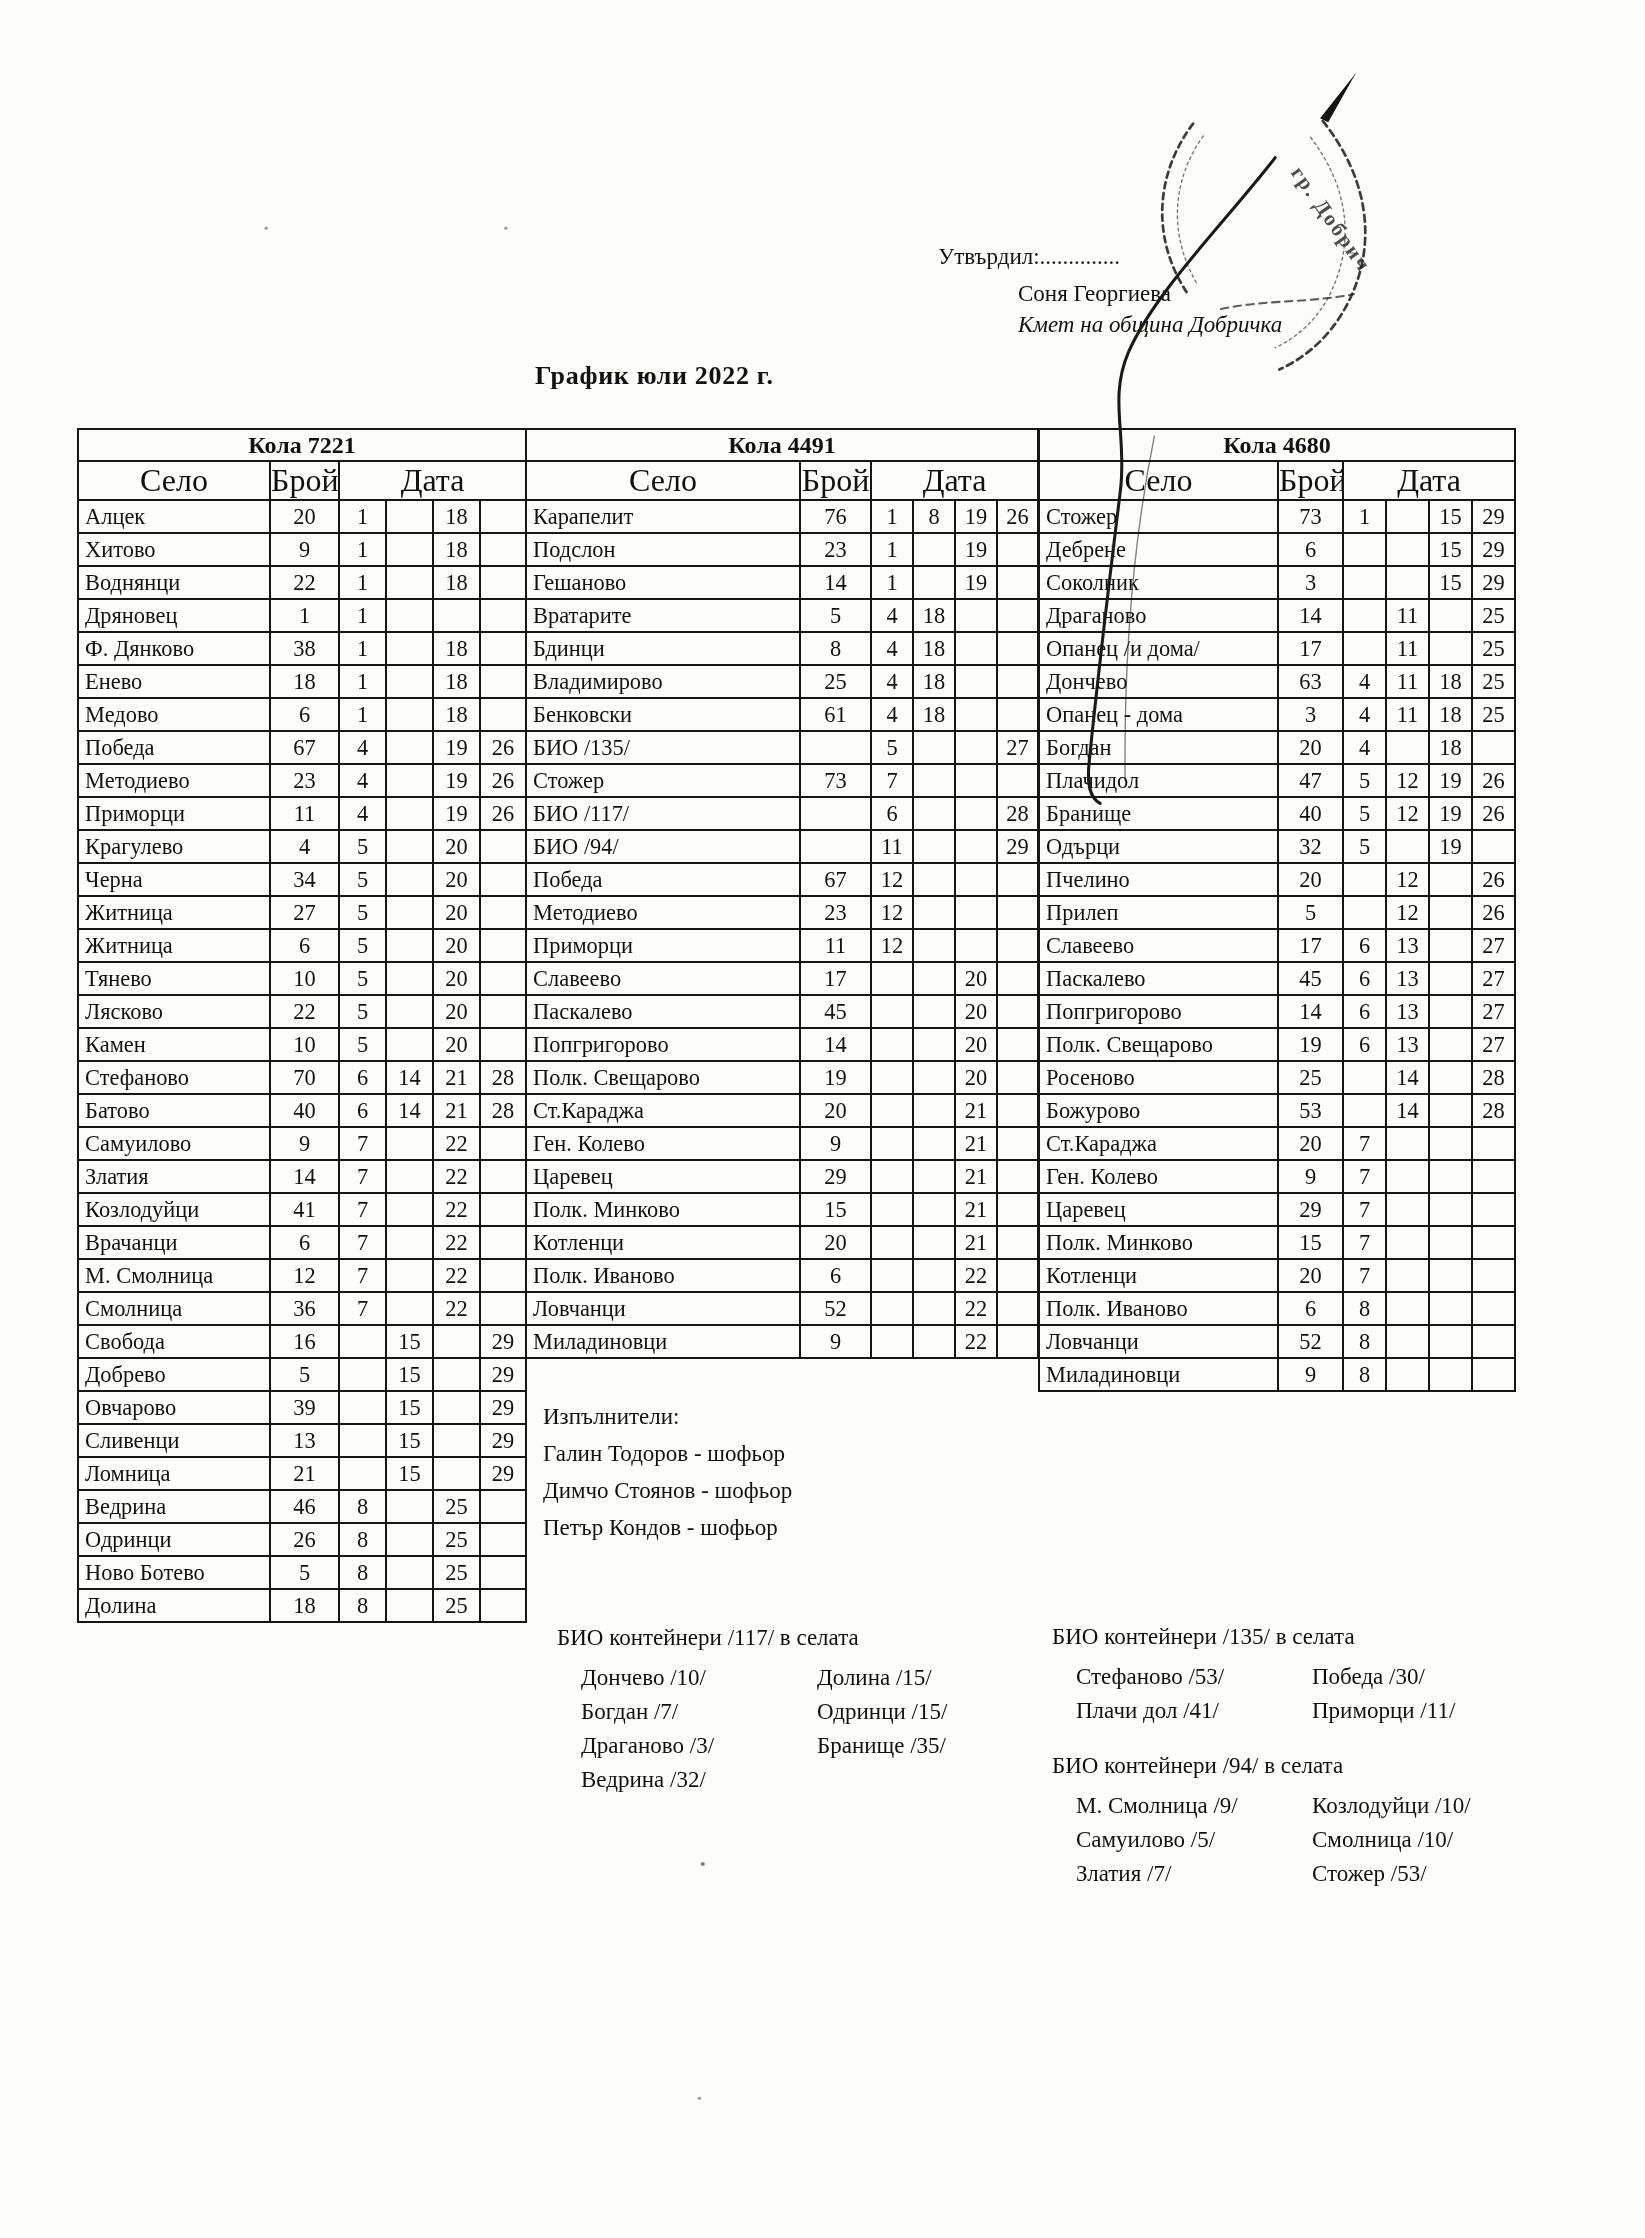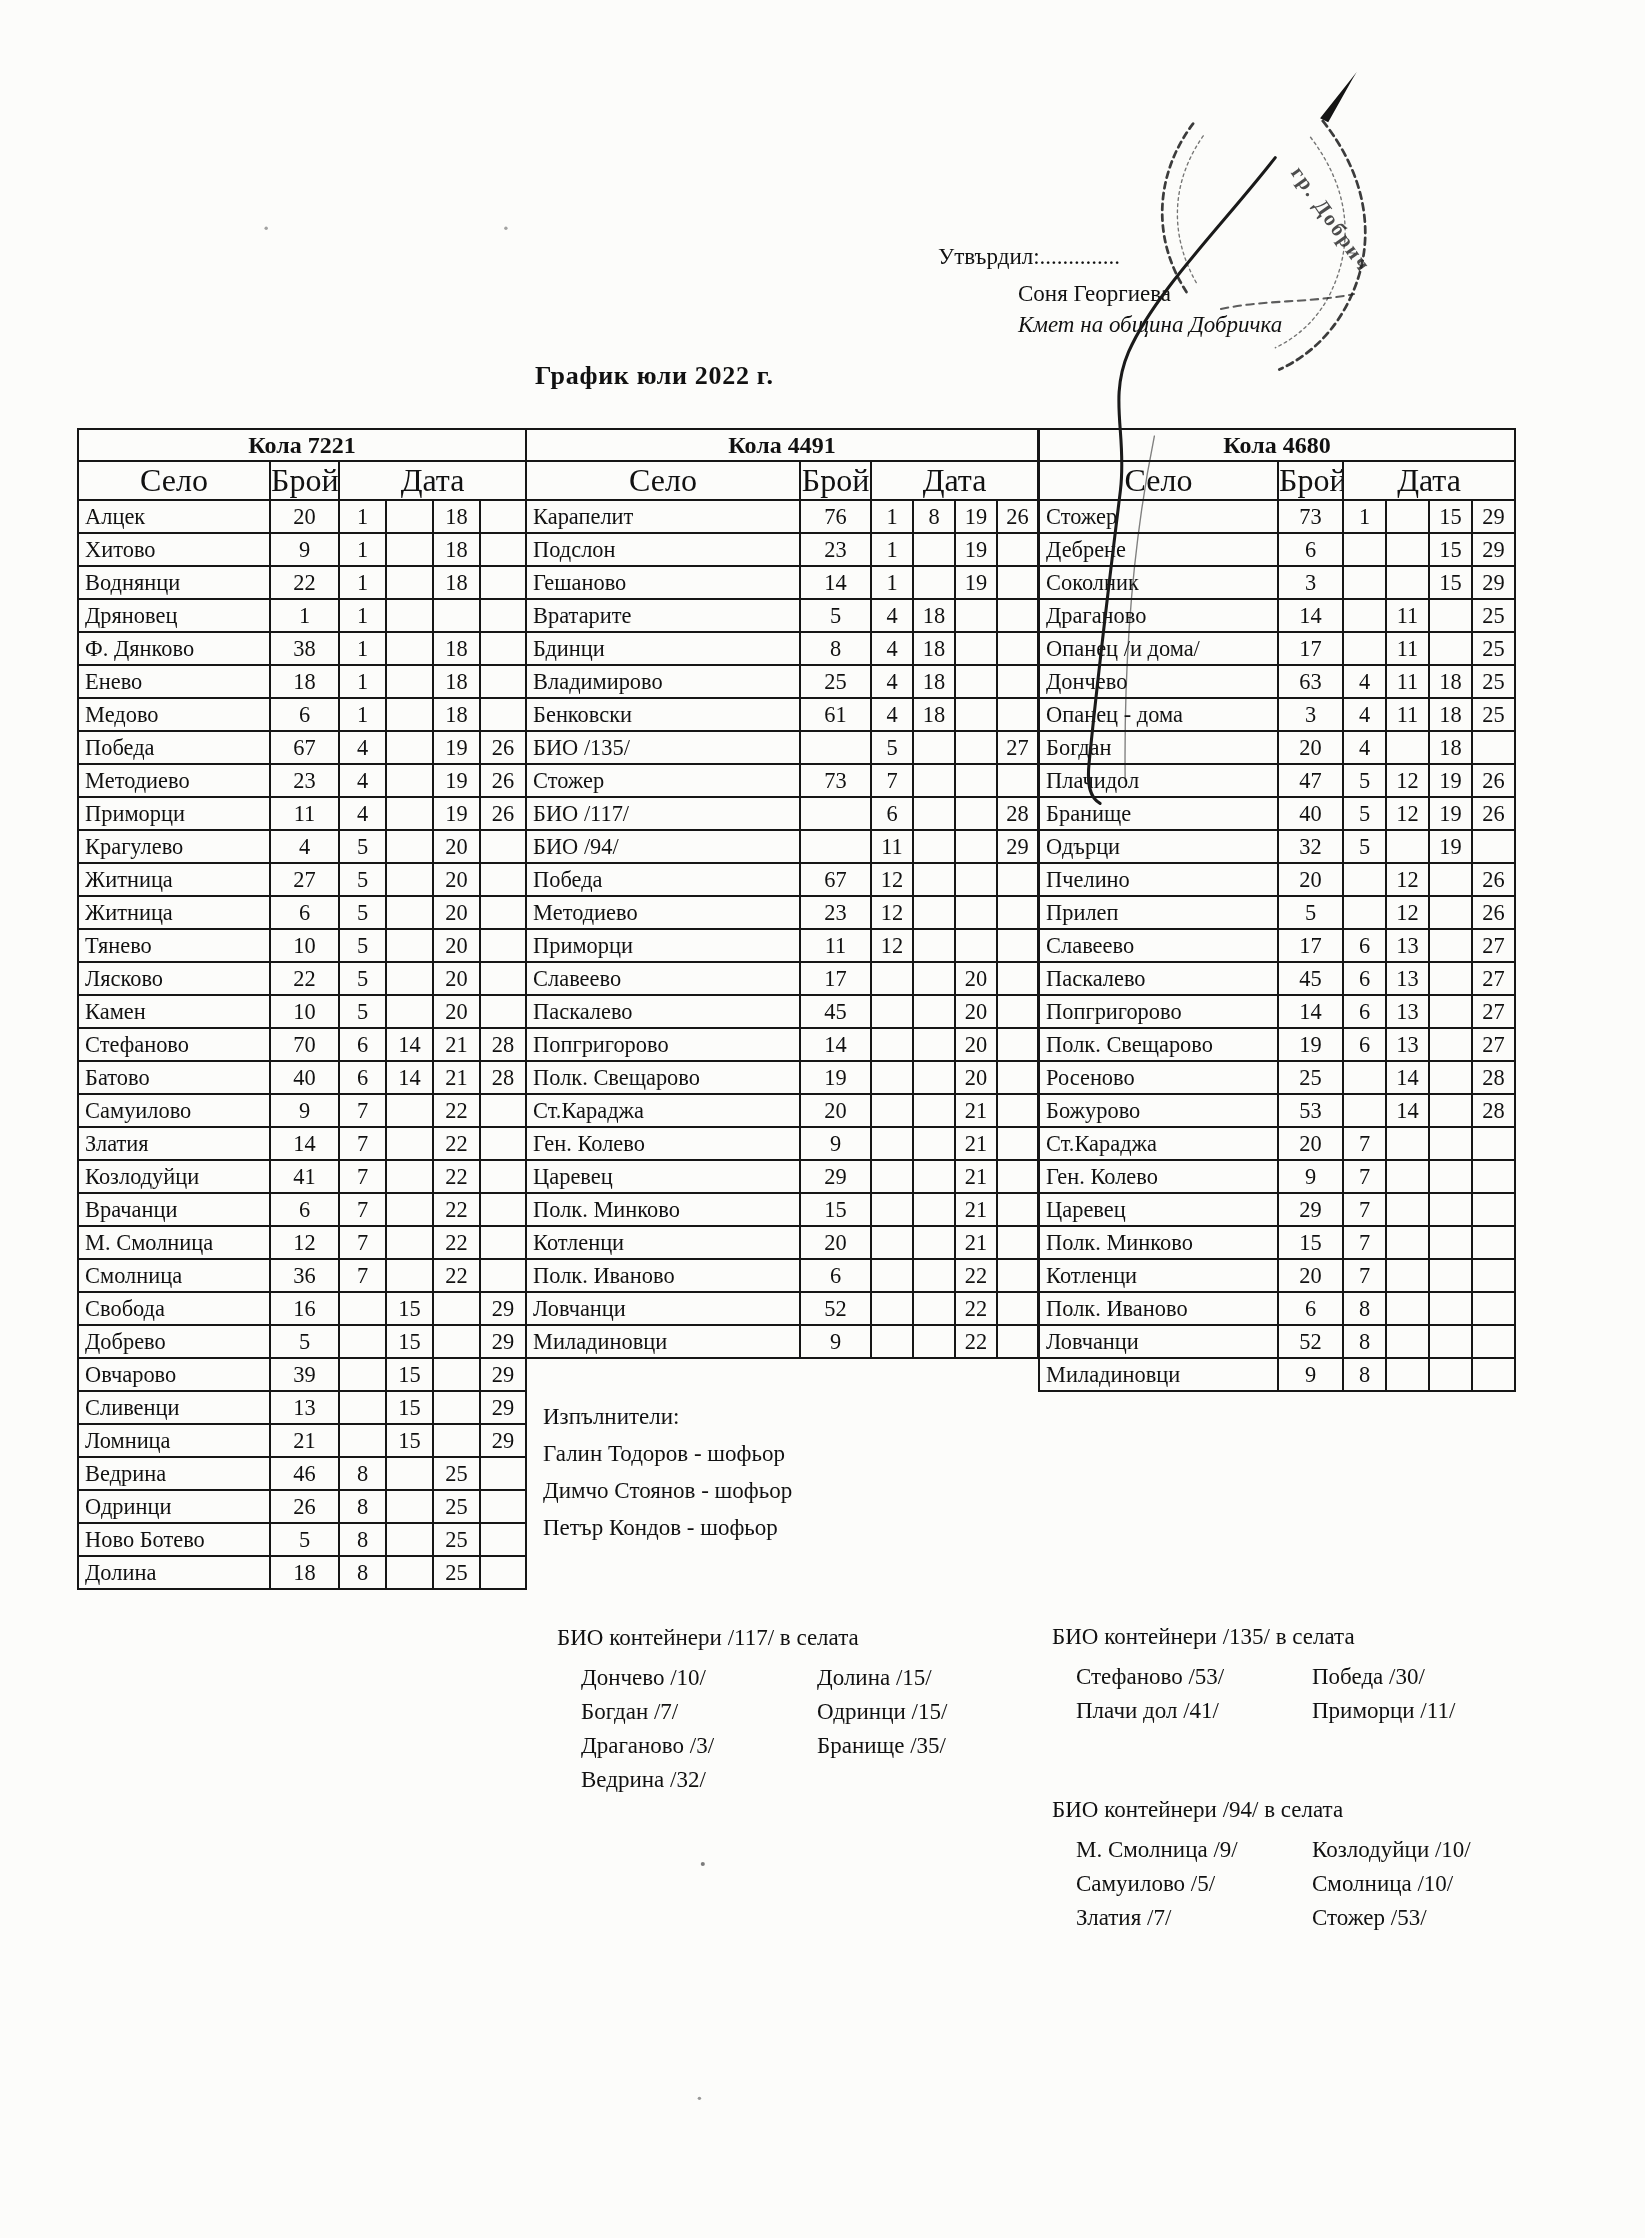--- a/index.html
+++ b/index.html
@@ -26,21 +26,21 @@
   .exec-heading{height:37px;line-height:37px;}
   .exec-item{height:37px;line-height:37px;}
 
   .bio{position:absolute;font-size:23px;}
   .bio-h{height:37px;line-height:27px;}
   .bio-row{display:flex;height:34px;align-items:center;margin-left:24px;}
   .bio-left{display:inline-block;width:236px;}
   .bio-right{display:inline-block;}
   #bio117{left:557px;top:1624px;}
   #bio135{left:1052px;top:1623px;}
-  #bio94{left:1052px;top:1796px;}
+  #bio94{left:1052px;top:1752px;}
 
   svg.overlay{position:absolute;left:0;top:0;pointer-events:none;}
   .ink{fill:none;stroke:#1a1a1a;stroke-linecap:round;}
 </style>
 </head>
 <body>
 
 <div class="page">
 
   <div class="approval">
@@ -147,20 +147,28 @@
           <td class="c-village">Приморци</td>
           <td class="c-num">11</td>
           <td class="c-num">4</td>
           <td class="c-num"></td>
           <td class="c-num">19</td>
           <td class="c-num">26</td>
         </tr>
         <tr>
           <td class="c-village">Крагулево</td>
           <td class="c-num">4</td>
+          <td class="c-num">5</td>
+          <td class="c-num"></td>
+          <td class="c-num">20</td>
+          <td class="c-num"></td>
+        </tr>
+        <tr>
+          <td class="c-village">Черна</td>
+          <td class="c-num">34</td>
           <td class="c-num">5</td>
           <td class="c-num"></td>
           <td class="c-num">20</td>
           <td class="c-num"></td>
         </tr>
         <tr>
           <td class="c-village">Житница</td>
           <td class="c-num">27</td>
           <td class="c-num">5</td>
           <td class="c-num"></td>

